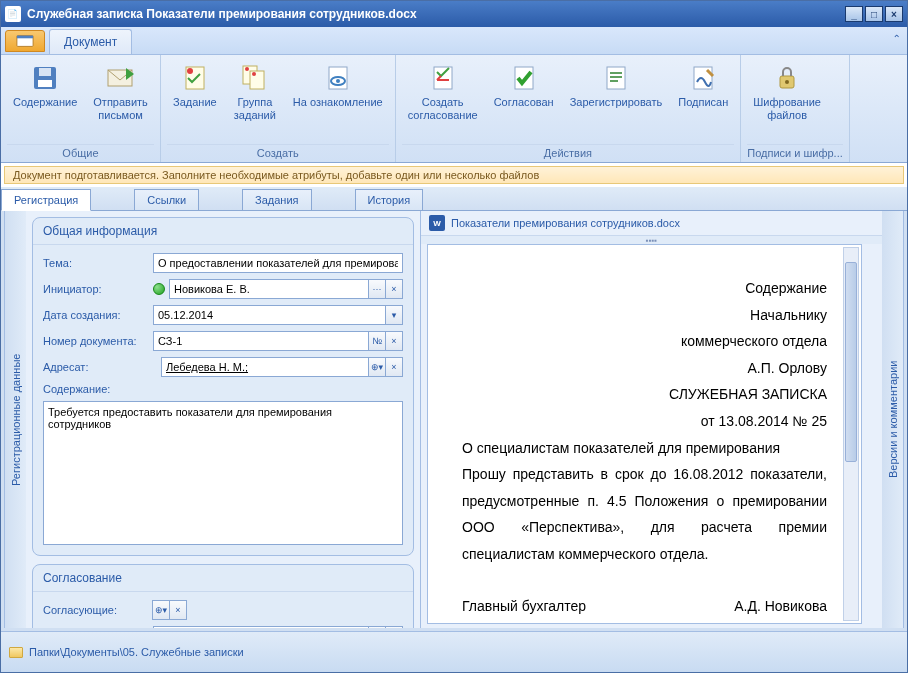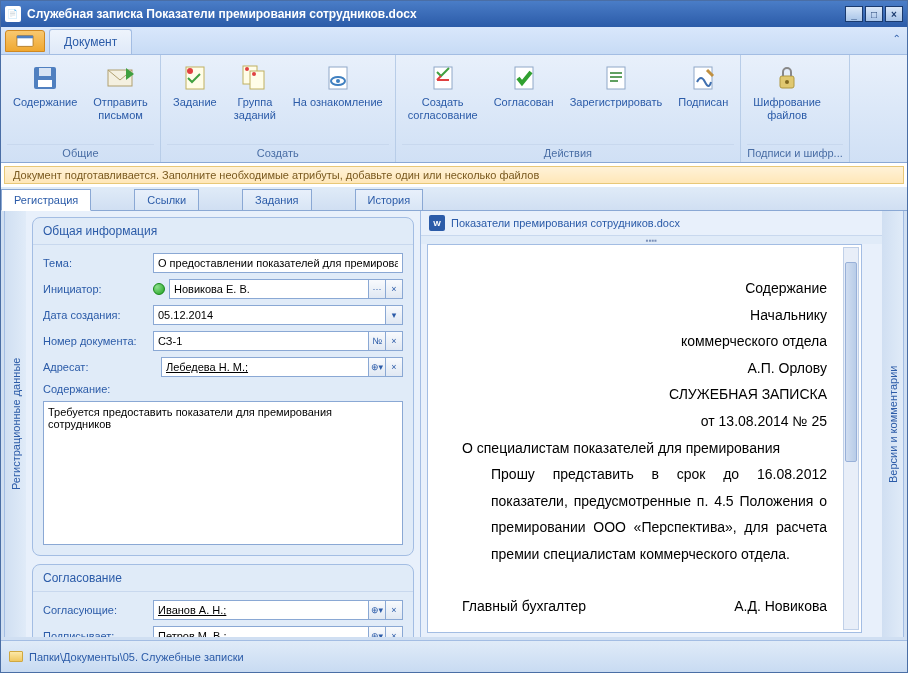--- a/index.html
+++ b/index.html
@@ -41,23 +41,23 @@
 textarea.content-ta { width: 100%; height: 144px; border: 1px solid #8aa8d4; background: #fff; padding: 4px; font-size: 11px; font-family: inherit; resize: none; }
 .rightpane { flex: 1; display: flex; flex-direction: column; background: #e8f0fb; }
 .attach-hdr { padding: 4px 8px; display: flex; align-items: center; gap: 6px; color: #2b5ba8; font-size: 11px; border-bottom: 1px solid #c8d8ee; }
 .doc-ic { width: 16px; height: 16px; background: #2b5ba8; color: #fff; display: flex; align-items: center; justify-content: center; font-size: 8px; font-weight: bold; border-radius: 2px; }
 .splitter { height: 8px; background: #e0ebf8; display: flex; align-items: center; justify-content: center; color: #7a90b8; cursor: row-resize; font-size: 8px; }
 .preview { flex: 1; background: #fff; border: 1px solid #a3bde3; margin: 0 20px 4px 6px; padding: 30px 34px; overflow: hidden; position: relative; }
 .scrollbar { position: absolute; right: 2px; top: 2px; bottom: 2px; width: 16px; background: #e8eef8; border: 1px solid #c0d0e8; }
 .scrollbar .thumb { position: absolute; top: 14px; left: 1px; right: 1px; height: 200px; background: linear-gradient(90deg,#d0ddf0,#b8cce8); border: 1px solid #98b0d8; border-radius: 2px; }
 .preview p { font-size: 14px; color: #000; line-height: 1.9; }
 .preview .r { text-align: right; }
-.preview .j { text-align: justify; margin-left: 29px; }
+.preview .j { text-align: justify; }
 .sigline { display: flex; justify-content: space-between; margin-top: 30px; }
-.statusbar { height: 32px; background: linear-gradient(#e0ebf8,#c8dbf2); border-top: 1px solid #a3bde3; display: flex; align-items: center; padding: 0 8px; color: #2b5ba8; font-size: 11px; gap: 6px; }
+.statusbar { height: 41px; background: linear-gradient(#e0ebf8,#c8dbf2); border-top: 1px solid #a3bde3; display: flex; align-items: center; padding: 0 8px; color: #2b5ba8; font-size: 11px; gap: 6px; }
 .folder-ic { width: 14px; height: 11px; background: linear-gradient(#fce8a8,#f0c860); border: 1px solid #d0a840; border-radius: 1px; }
 </style>
 </head>
 <body>
 
 <div class="window">
   <div class="titlebar">
     <span class="icon">📄</span>
     <span>Служебная записка Показатели премирования сотрудников.docx</span>
     <div class="controls">
@@ -271,21 +271,20 @@
           <textarea class="content-ta" style="">Требуется предоставить показатели для премирования сотрудников</textarea>
         </div>
       </div>
 
       <div class="groupbox">
         <h4>Согласование</h4>
         <div class="gbody">
           <div class="frow">
             <label>Согласующие:</label>
             <div class="finput">
-              <input style="text-decoration: underline;" value="Иванов А. Н.;">
               <span class="btn">⊕▾</span>
               <span class="btn">×</span>
             </div>
           </div>
           <div class="frow">
             <label>Подписывает:</label>
             <div class="finput">
               <input style="text-decoration: underline;" value="Петров М. В.;">
               <span class="btn">⊕▾</span>
               <span class="btn">×</span>

